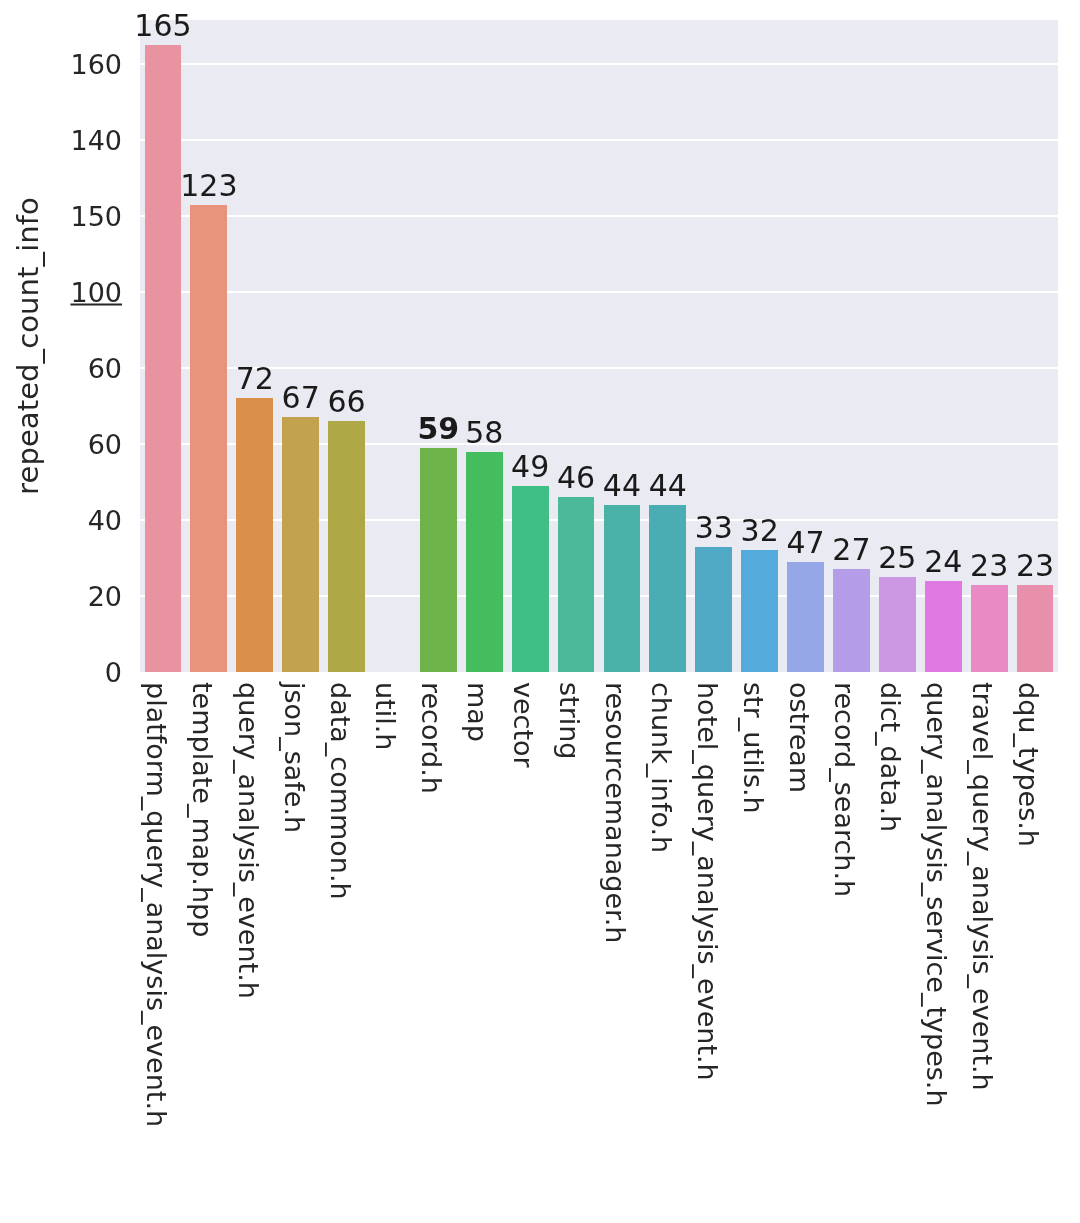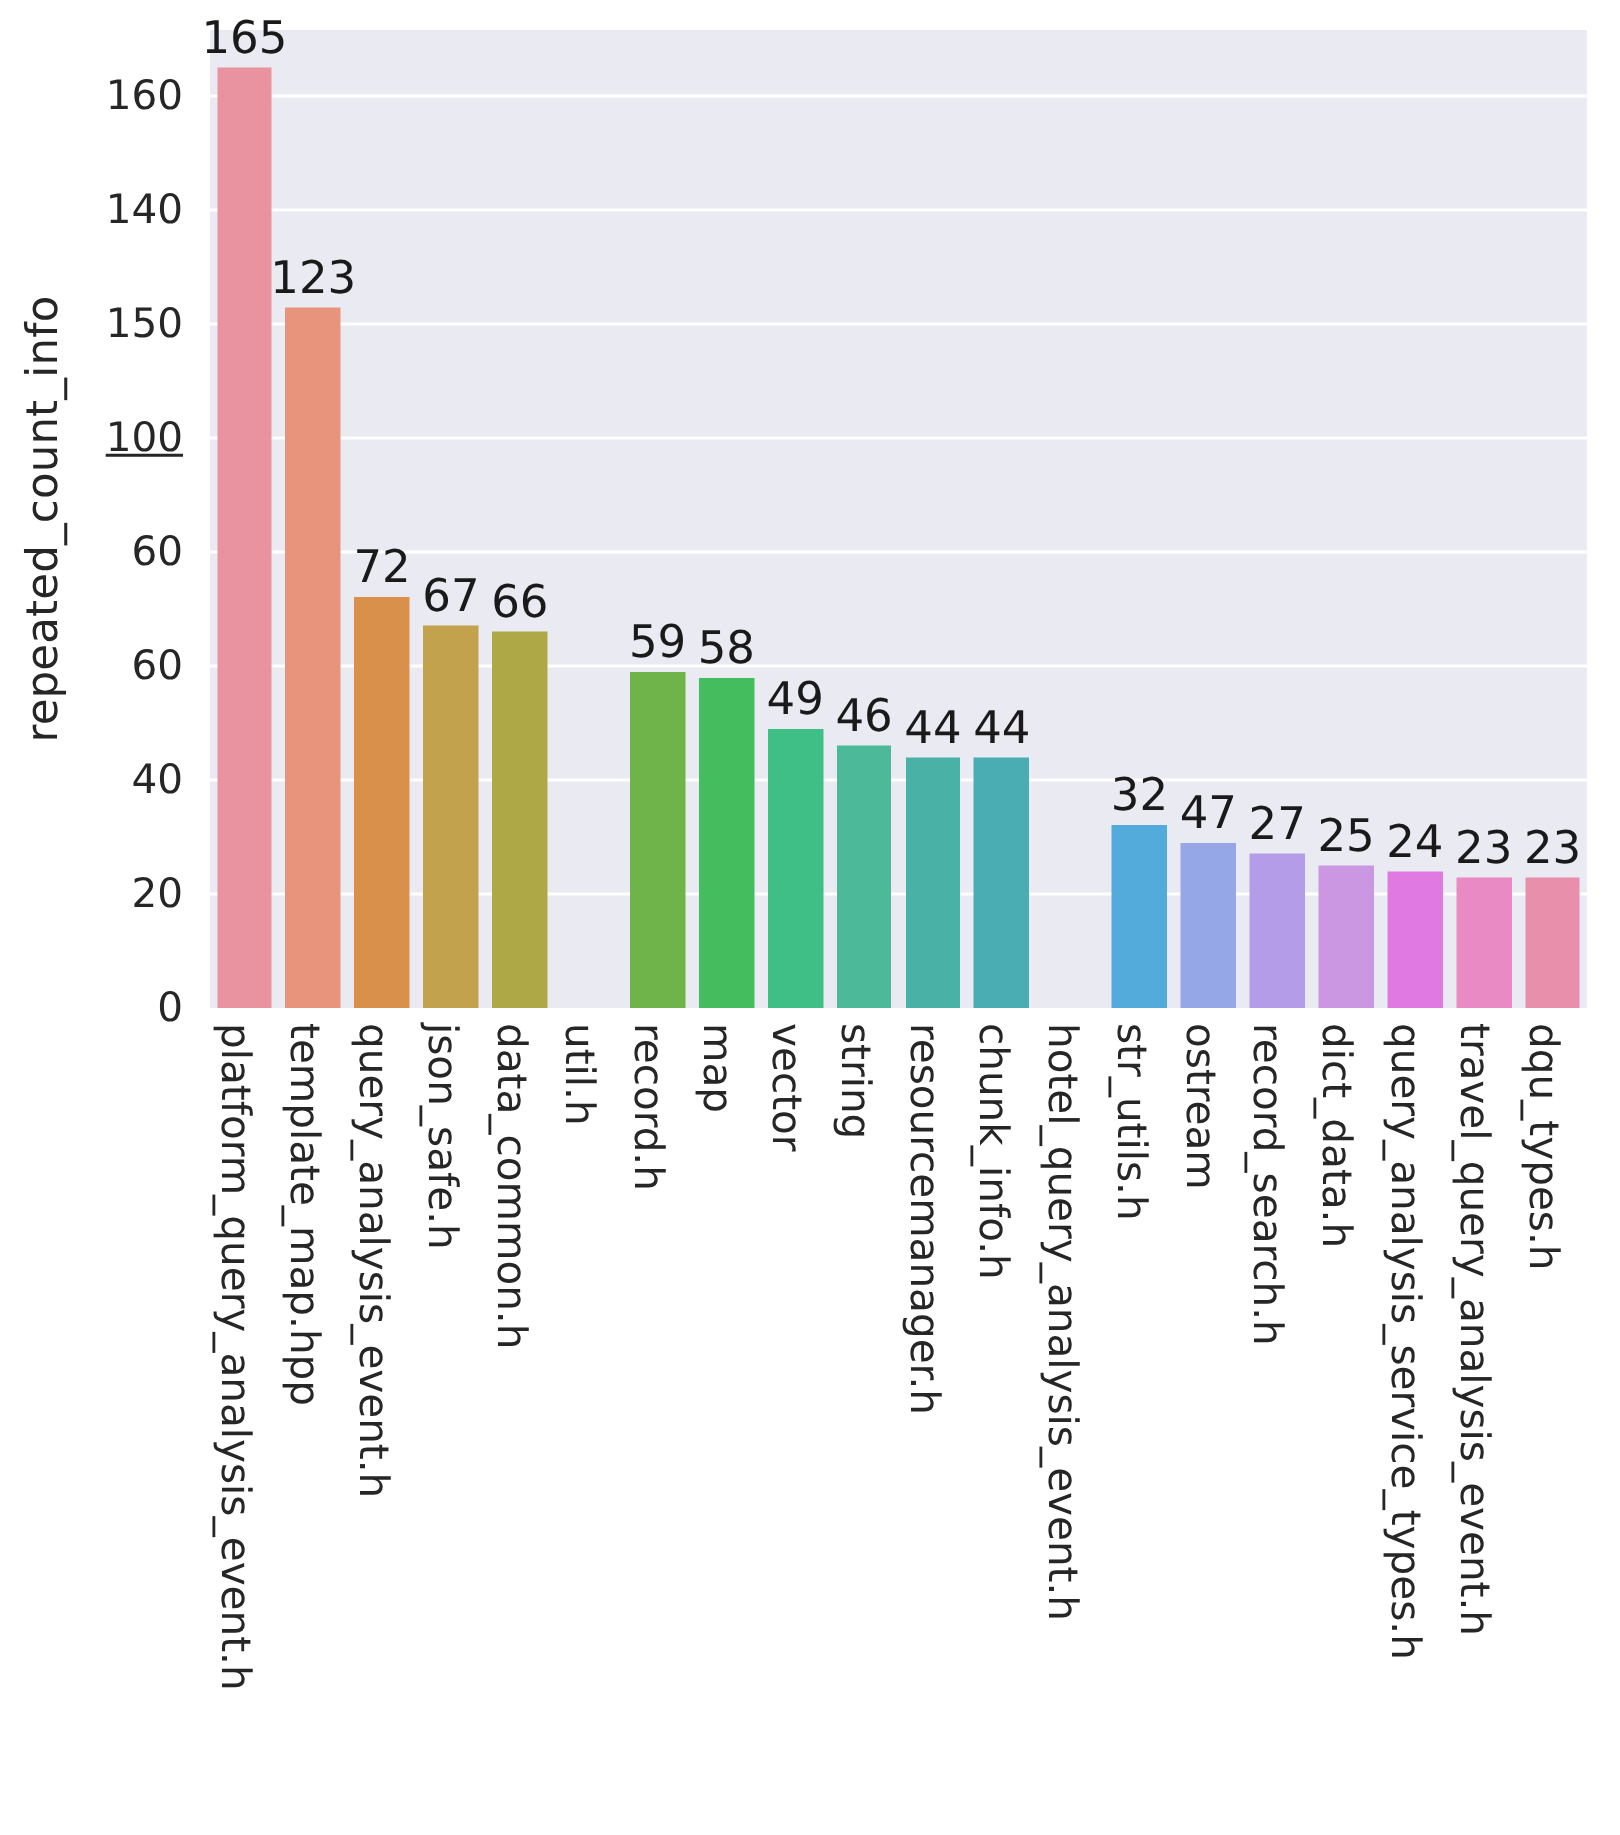--- a/index.html
+++ b/index.html
@@ -190,21 +190,21 @@
           <div class="bar-value" style="bottom: 277.566px;">72</div>
         </div>
         <div class="bar-slot" style="left: 142.29px; width: 36.72px;">
           <div class="bar" style="height: 254.569px; background: rgb(194, 162, 76);"></div>
           <div class="bar-value" style="bottom: 258.569px;">67</div>
         </div>
         <div class="bar-slot" style="left: 188.19px; width: 36.72px;">
           <div class="bar" style="height: 250.769px; background: rgb(175, 168, 71);"></div>
           <div class="bar-value" style="bottom: 254.769px;">66</div>
         </div>
-        <div class="bar-slot" style="left: 279.99px; width: 36.72px;">
+        <div class="bar-slot" style="left: 279.99px; width: 36.72px; font-weight: bold;">
           <div class="bar" style="height: 224.172px; background: rgb(111, 180, 75);"></div>
           <div class="bar-value" style="bottom: 228.172px;">59</div>
         </div>
         <div class="bar-slot" style="left: 325.89px; width: 36.72px;">
           <div class="bar" style="height: 220.373px; background: rgb(68, 189, 94);"></div>
           <div class="bar-value" style="bottom: 224.373px;">58</div>
         </div>
         <div class="bar-slot" style="left: 371.79px; width: 36.72px;">
           <div class="bar" style="height: 186.177px; background: rgb(63, 190, 134);"></div>
           <div class="bar-value" style="bottom: 190.177px;">49</div>
@@ -214,20 +214,24 @@
           <div class="bar-value" style="bottom: 178.779px;">46</div>
         </div>
         <div class="bar-slot" style="left: 463.59px; width: 36.72px;">
           <div class="bar" style="height: 167.179px; background: rgb(74, 177, 166);"></div>
           <div class="bar-value" style="bottom: 171.179px;">44</div>
         </div>
         <div class="bar-slot" style="left: 509.49px; width: 36.72px;">
           <div class="bar" style="height: 167.179px; background: rgb(74, 173, 180);"></div>
           <div class="bar-value" style="bottom: 171.179px;">44</div>
         </div>
+        <div class="bar-slot" style="left: 555.39px; width: 36.72px;">
+          <div class="bar" style="height: 125.385px; background: rgb(79, 168, 196);"></div>
+          <div class="bar-value" style="bottom: 129.385px;">33</div>
+        </div>
         <div class="bar-slot" style="left: 601.29px; width: 36.72px;">
           <div class="bar" style="height: 121.585px; background: rgb(83, 171, 220);"></div>
           <div class="bar-value" style="bottom: 125.585px;">32</div>
         </div>
         <div class="bar-slot" style="left: 647.19px; width: 36.72px;">
           <div class="bar" style="height: 110.186px; background: rgb(150, 167, 232);"></div>
           <div class="bar-value" style="bottom: 114.186px;">47</div>
         </div>
         <div class="bar-slot" style="left: 693.09px; width: 36.72px;">
           <div class="bar" style="height: 102.587px; background: rgb(180, 156, 232);"></div>

